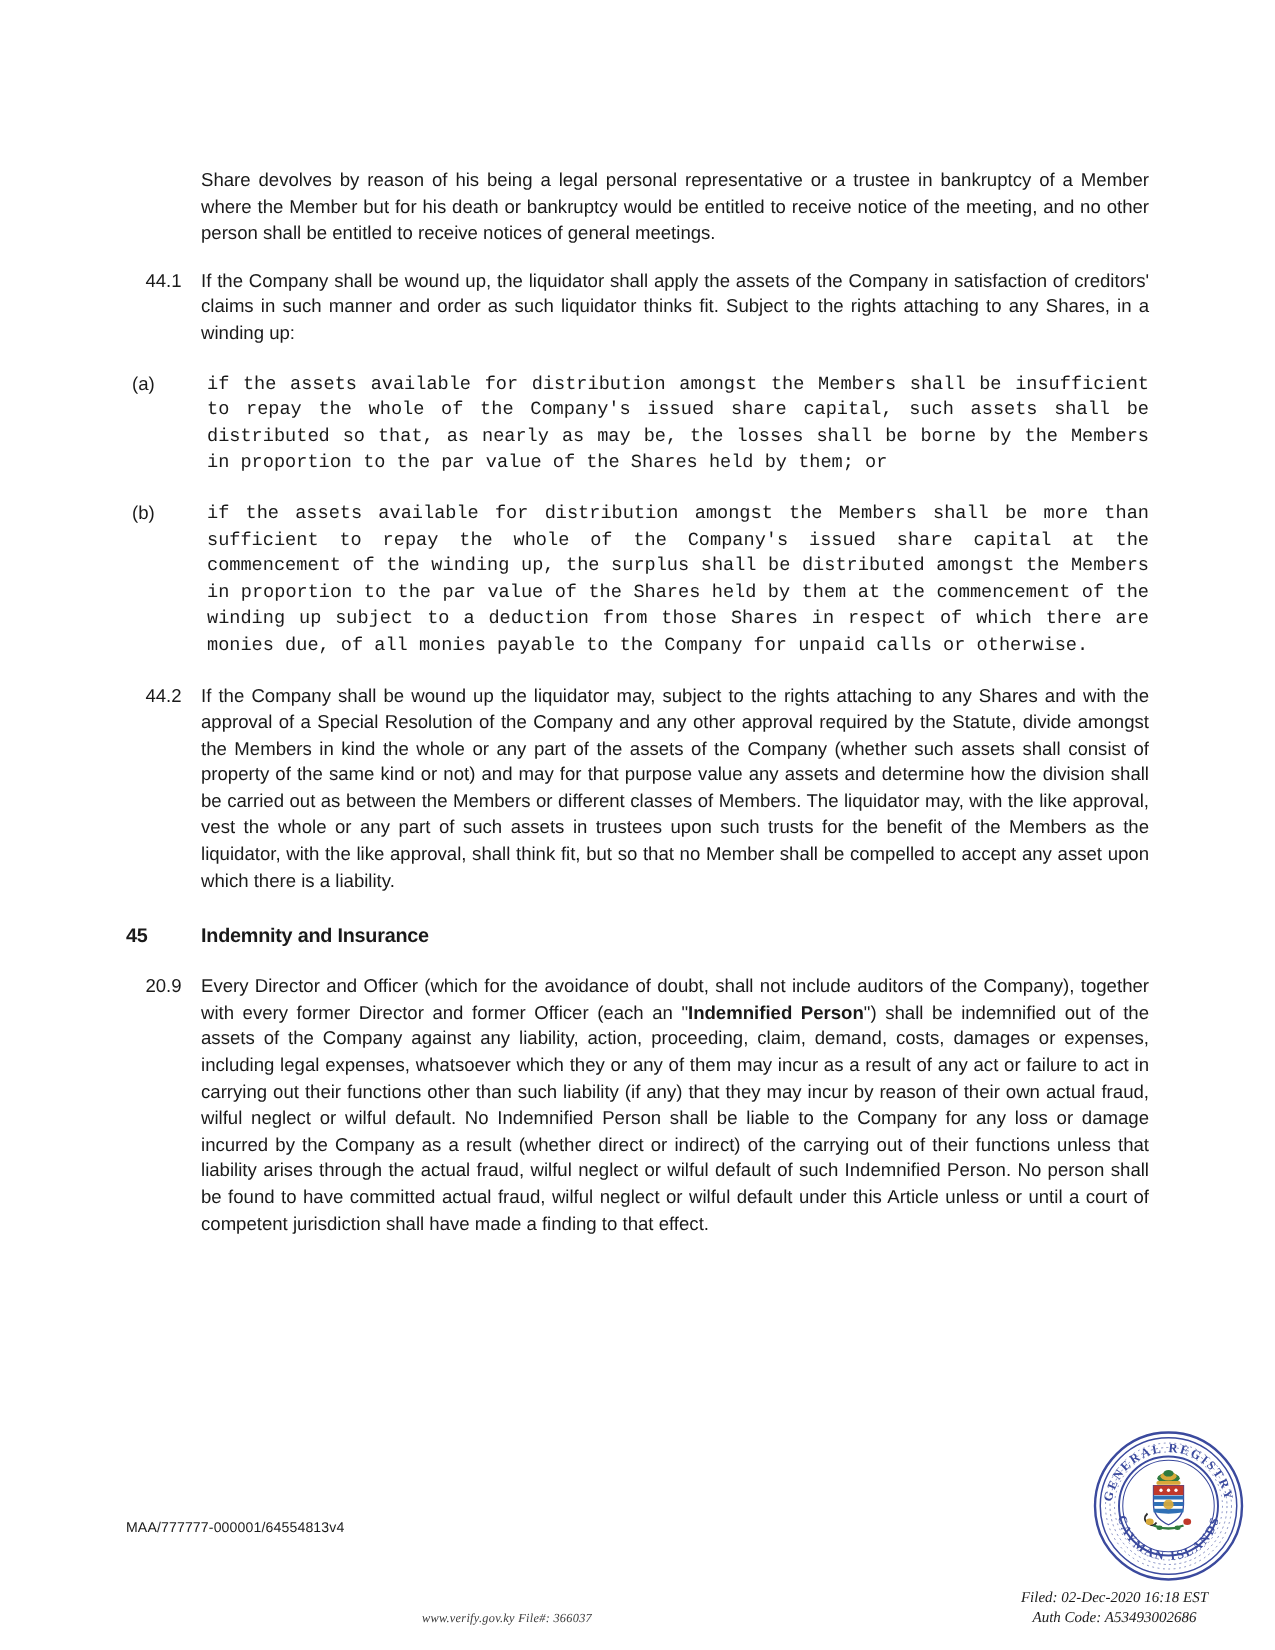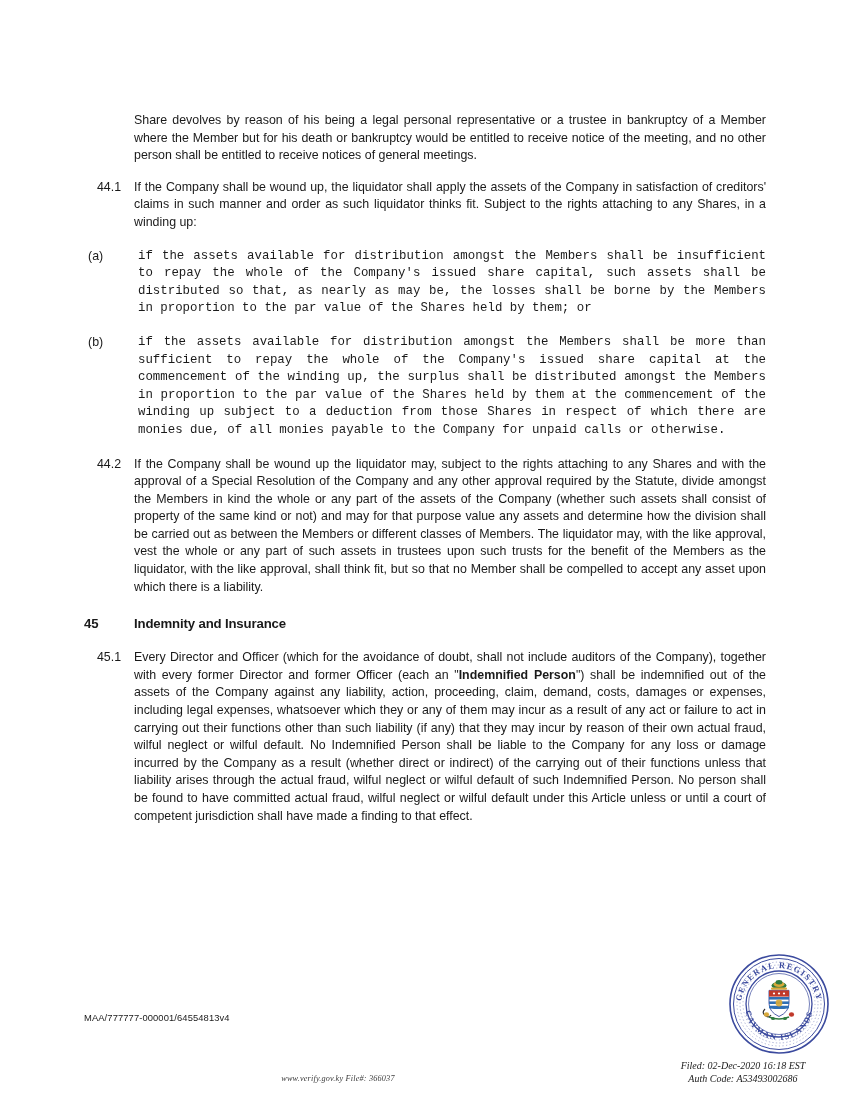--- a/index.html
+++ b/index.html
@@ -185,21 +185,21 @@
       <div class="clause-num">44.2</div>
       <div class="clause-body">If the Company shall be wound up the liquidator may, subject to the rights attaching to any Shares and with the approval of a Special Resolution of the Company and any other approval required by the Statute, divide amongst the Members in kind the whole or any part of the assets of the Company (whether such assets shall consist of property of the same kind or not) and may for that purpose value any assets and determine how the division shall be carried out as between the Members or different classes of Members. The liquidator may, with the like approval, vest the whole or any part of such assets in trustees upon such trusts for the benefit of the Members as the liquidator, with the like approval, shall think fit, but so that no Member shall be compelled to accept any asset upon which there is a liability.</div>
     </div>
 
     <div class="heading">
       <div class="heading-num">45</div>
       <div class="heading-title">Indemnity and Insurance</div>
     </div>
 
     <div class="clause">
-      <div class="clause-num">45.1</div>
+      <div class="clause-num">20.9</div>
       <div class="clause-body"><span>Every Director and Officer (which for the avoidance of doubt, shall not include auditors of the Company), together with every former Director and former Officer (each an "</span><b>Indemnified Person</b><span>") shall be indemnified out of the assets of the Company against any liability, action, proceeding, claim, demand, costs, damages or expenses, including legal expenses, whatsoever which they or any of them may incur as a result of any act or failure to act in carrying out their functions other than such liability (if any) that they may incur by reason of their own actual fraud, wilful neglect or wilful default. No Indemnified Person shall be liable to the Company for any loss or damage incurred by the Company as a result (whether direct or indirect) of the carrying out of their functions unless that liability arises through the actual fraud, wilful neglect or wilful default of such Indemnified Person. No person shall be found to have committed actual fraud, wilful neglect or wilful default under this Article unless or until a court of competent jurisdiction shall have made a finding to that effect.</span></div>
     </div>
 
   </div>
 
   <div class="doc-ref">MAA/777777-000001/64554813v4</div>
 
   <div class="verify-line">www.verify.gov.ky File#: 366037</div>
 
   <div class="filing-stamp">

